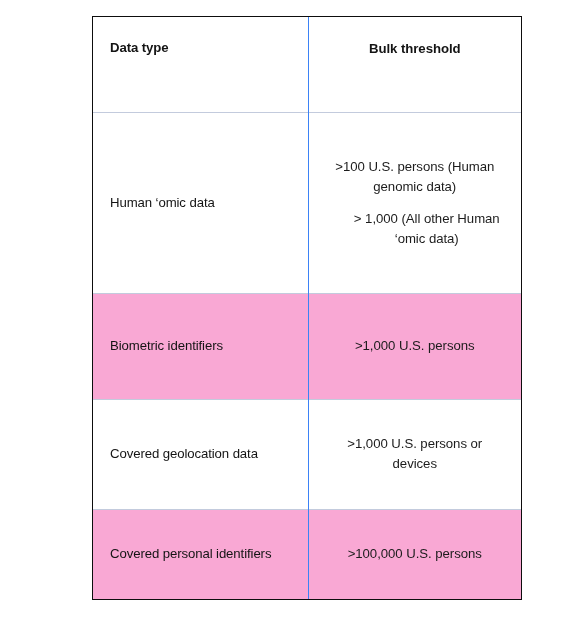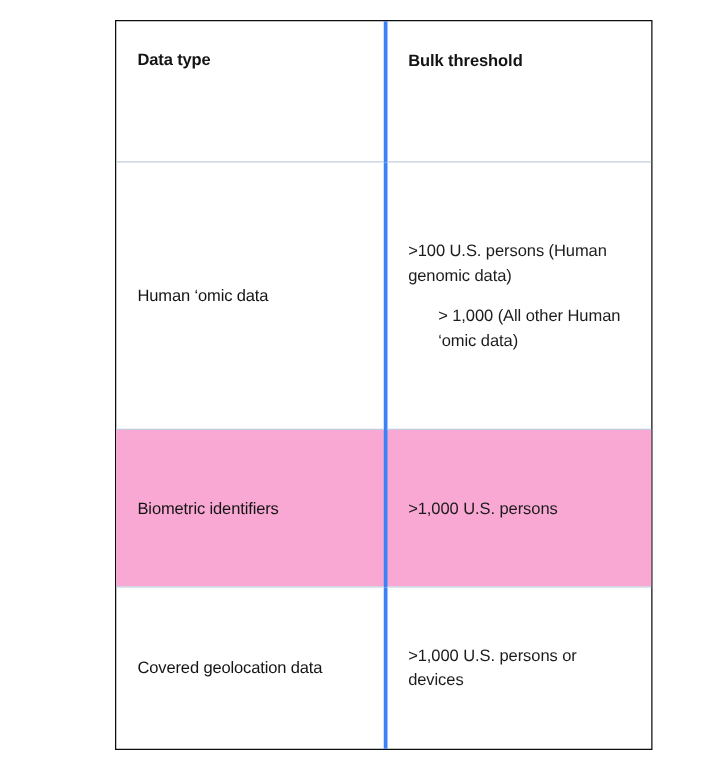--- a/index.html
+++ b/index.html
@@ -38,21 +38,21 @@
   table.threshold-table tr {
     border-bottom: 1px solid #c3cbdd;
   }
   table.threshold-table tr:last-child {
     border-bottom: none;
   }
 
   table.threshold-table td {
     vertical-align: middle;
     padding: 10px 17px 10px 17px;
-    border-right: 3px solid #3b82f6;
+    border-right: 1px solid #3b82f6;
     box-sizing: border-box;
   }
   table.threshold-table td:last-child {
     border-right: none;
   }
 
   tr.shaded td {
     background: #f9a8d4;
   }
 
@@ -63,20 +63,21 @@
     line-height: 1.35;
     letter-spacing: -0.1px;
   }
 
   .cell-threshold {
     font-size: 13.2px;
     font-weight: normal;
     color: #1c1c1c;
     line-height: 1.5;
     letter-spacing: -0.05px;
+    text-align: center;
   }
 
   .cell-threshold p {
     margin: 0;
   }
   .cell-threshold p + p {
     margin-top: 13px;
     margin-left: 24px;
   }
 
@@ -131,15 +132,21 @@
 
       <tr class="r-geo">
         <td class="cell-type">Covered geolocation data</td>
         <td class="cell-threshold">
           <p>&gt;1,000 U.S. persons or devices</p>
         </td>
       </tr>
 
 
 
+      <tr class="r-covered shaded">
+        <td class="cell-type">Covered personal identifiers</td>
+        <td class="cell-threshold">
+          <p>&gt;100,000 U.S. persons</p>
+        </td>
+      </tr>
     </tbody>
   </table>
 </div>
 
 </body></html>

